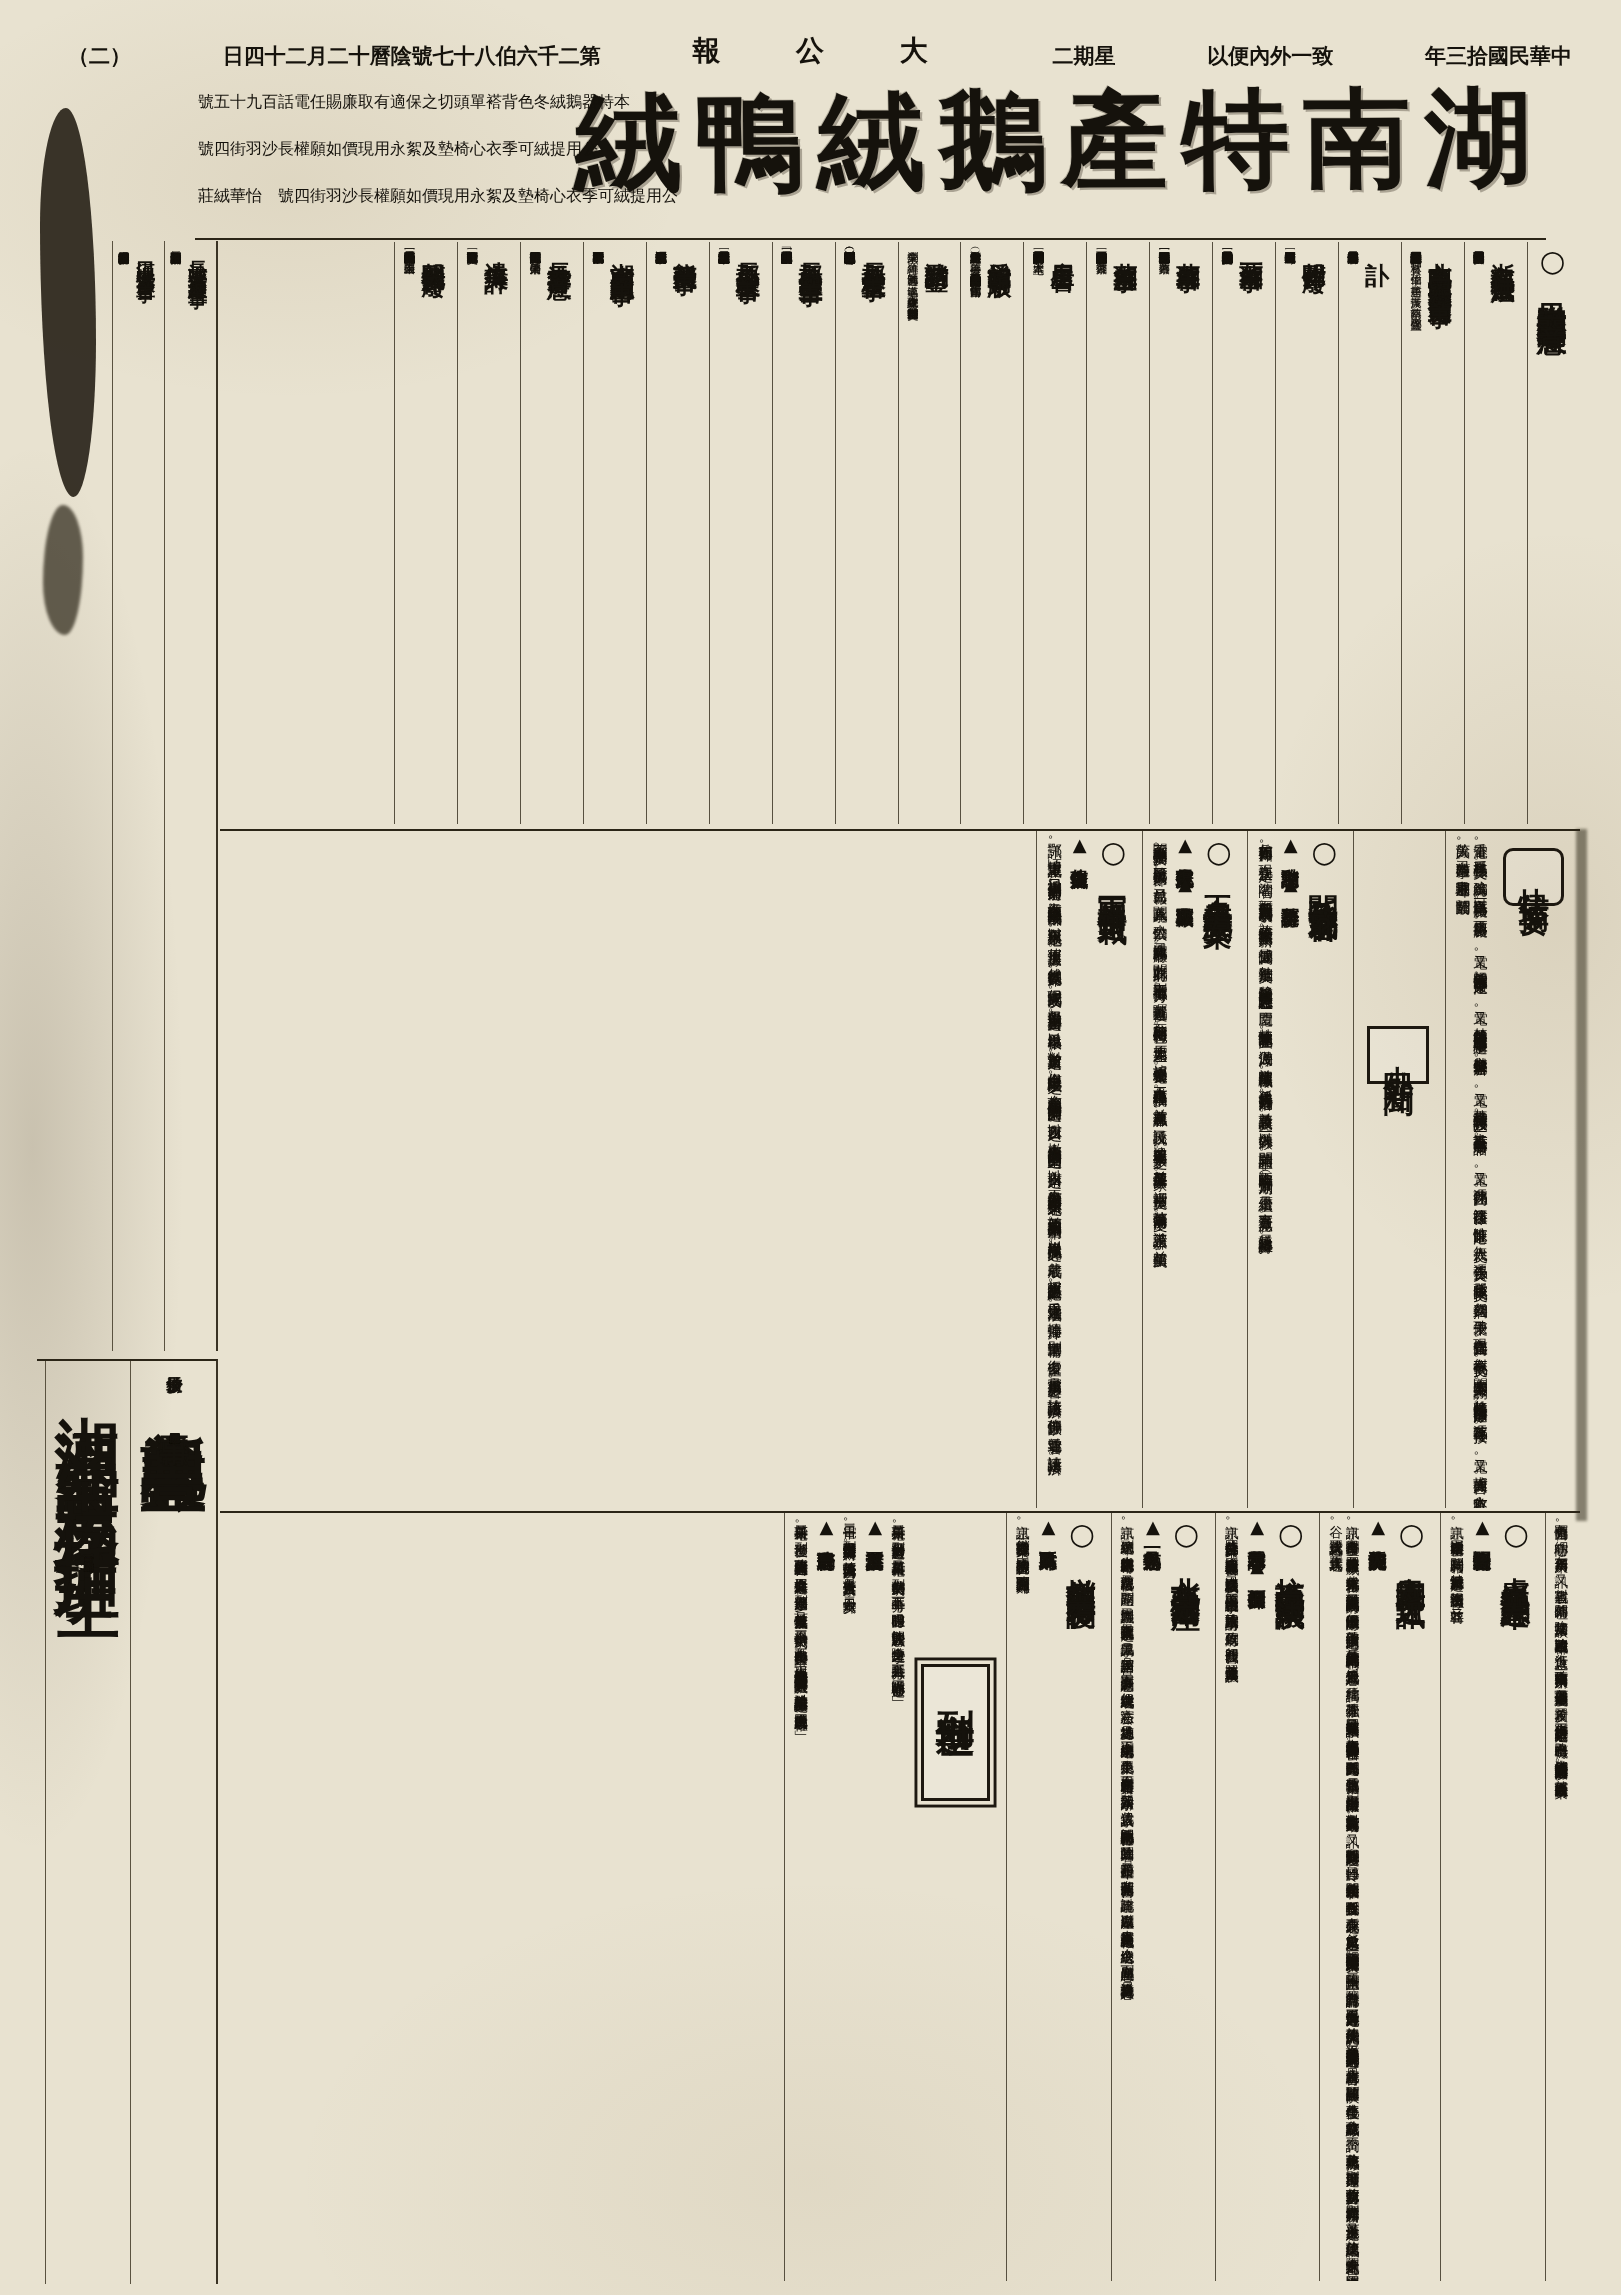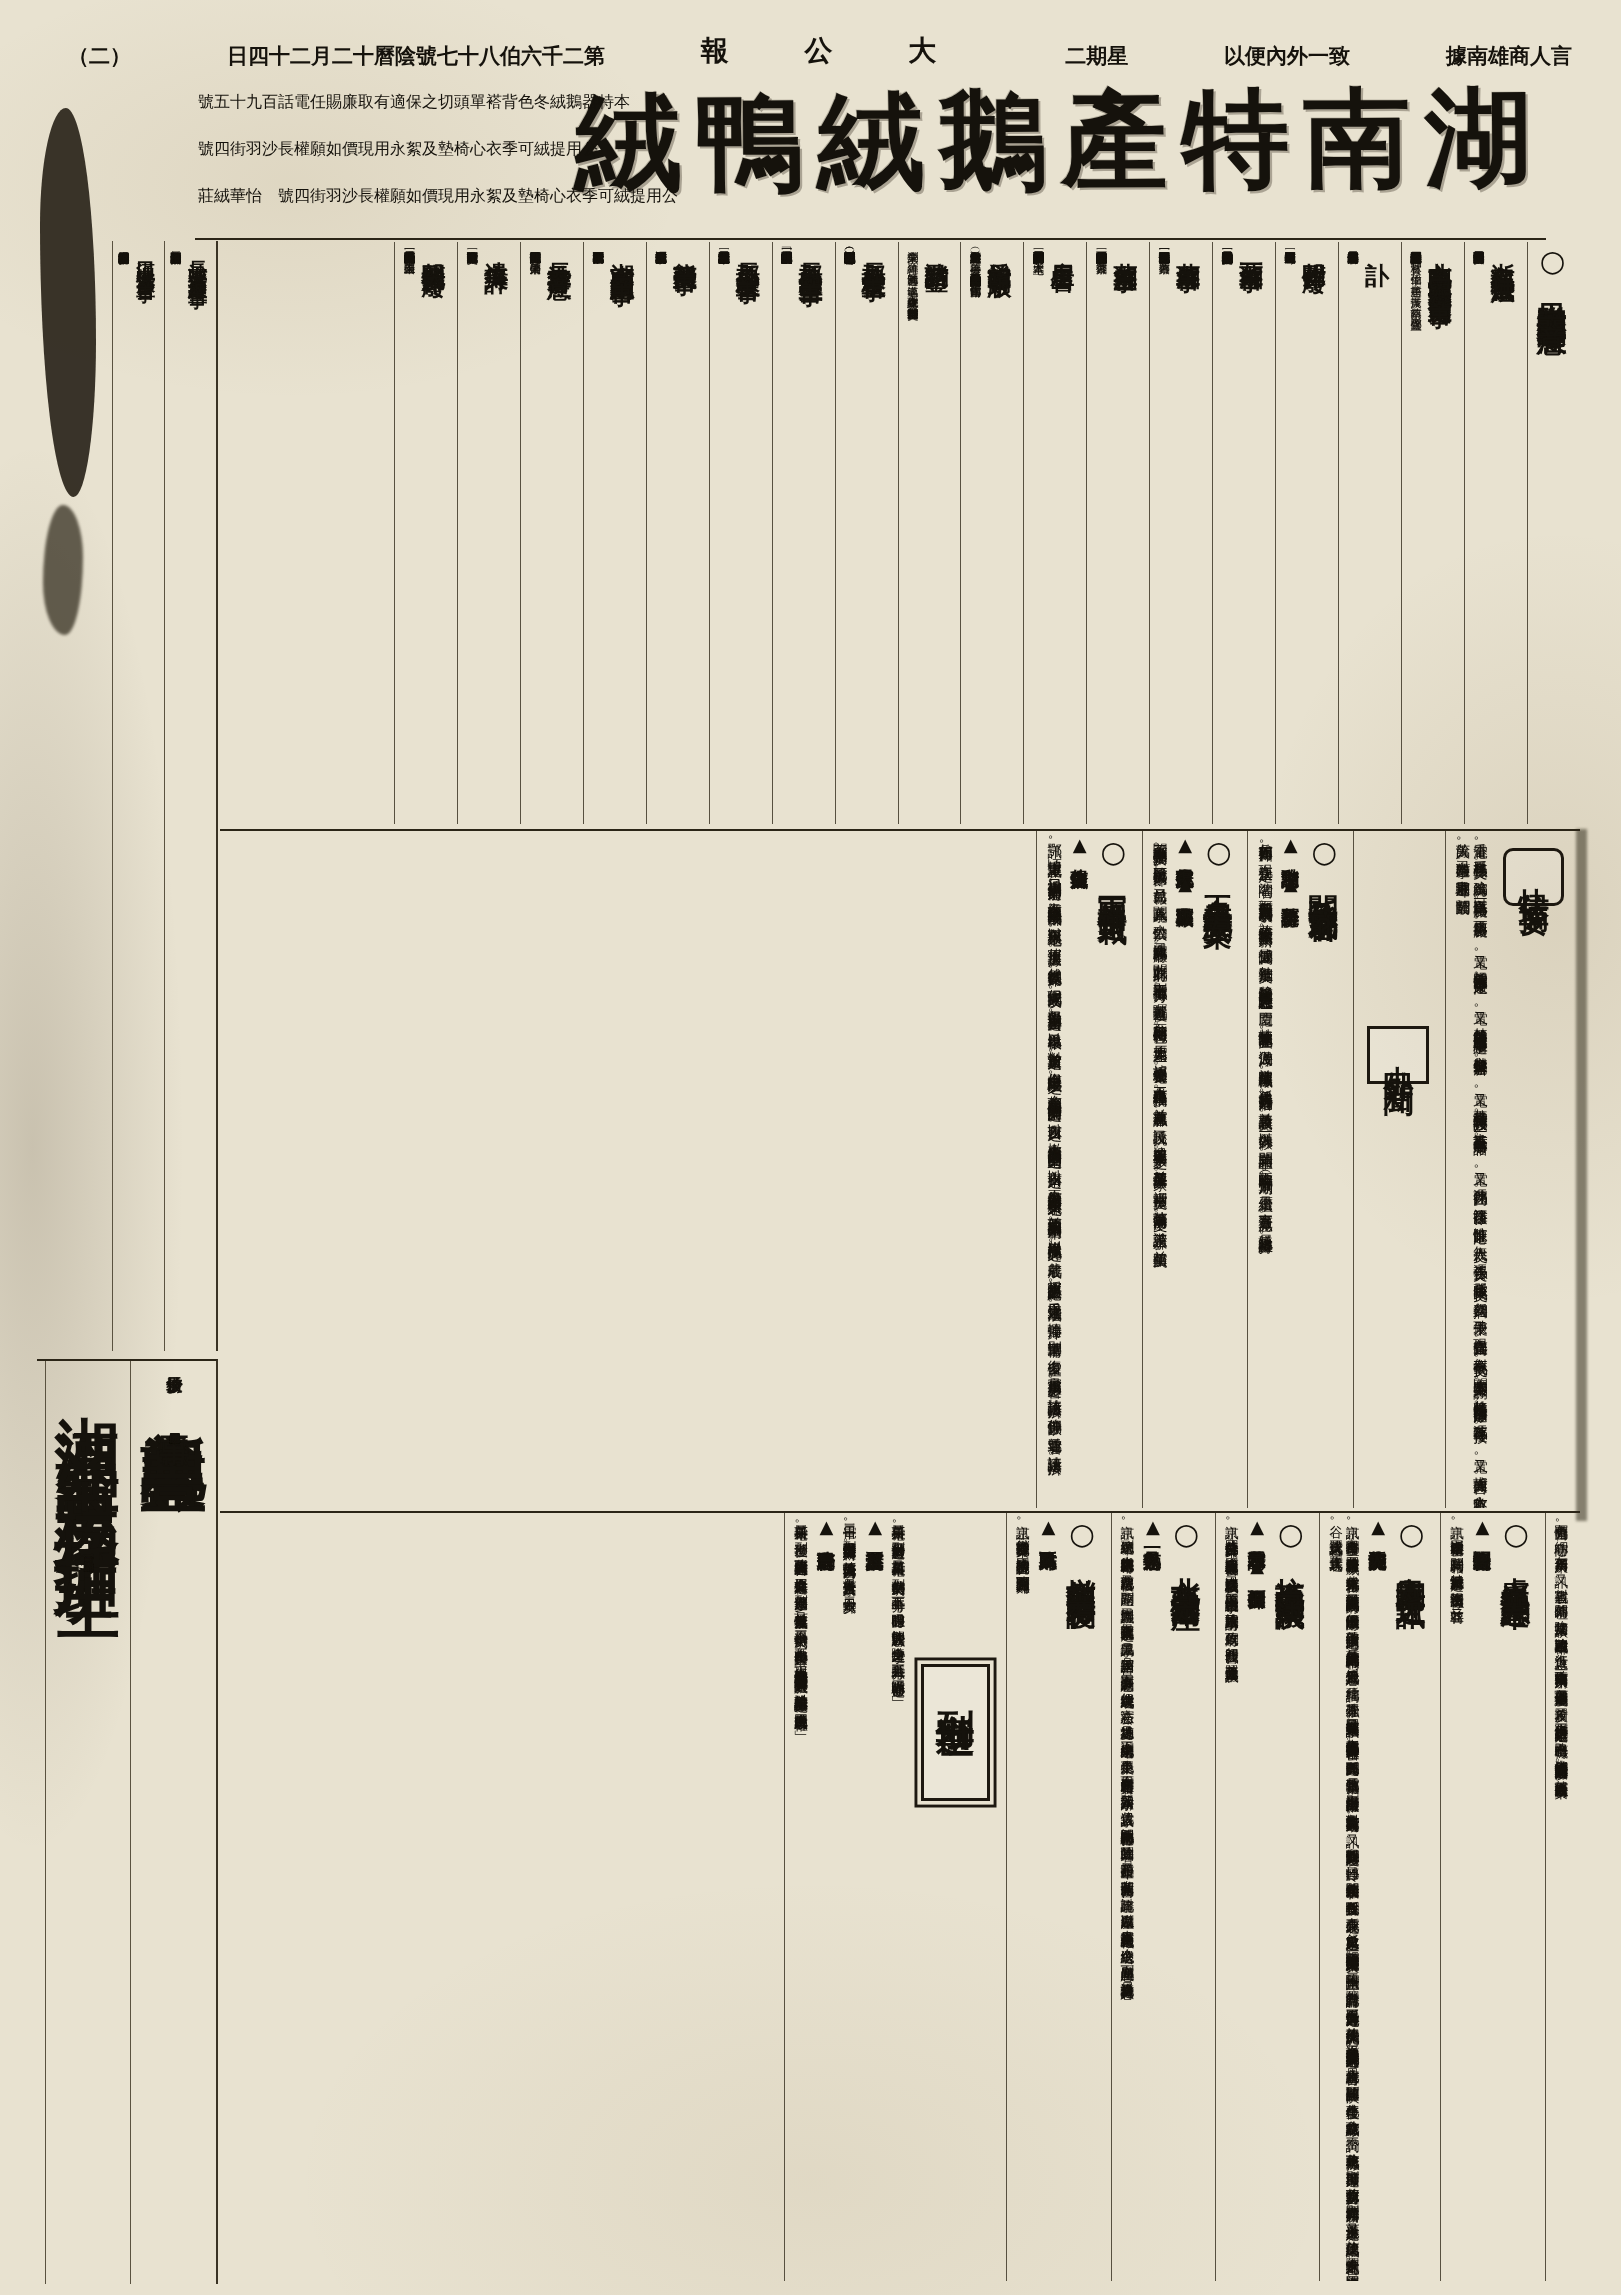--- a/index.html
+++ b/index.html
@@ -63,21 +63,21 @@
 <body>
 
 <div class="page">
 
   <div class="hdr">
     <span>（二）</span>
     <span>日四十二月二十曆陰號七十八伯六千二第</span>
     <span class="paper">報 公 大</span>
     <span>二期星</span>
     <span>以便內外一致</span>
-    <span>據南雄商人言</span>
+    <span>年三拾國民華中</span>
   </div>
 
   <div class="mast">
     <div class="mtitle">絨鴨絨鵝產特南湖</div>
     <div class="mads">
       <div>號五十九百話電任賜廉取有適保之切頭單褡背色冬絨鵝器特本</div>
       <div>號四街羽沙長權願如價現用永絮及墊椅心衣季可絨提用公</div>
       <div>莊絨華怡　號四街羽沙長權願如價現用永絮及墊椅心衣季可絨提用公</div>
     </div>
   </div>

